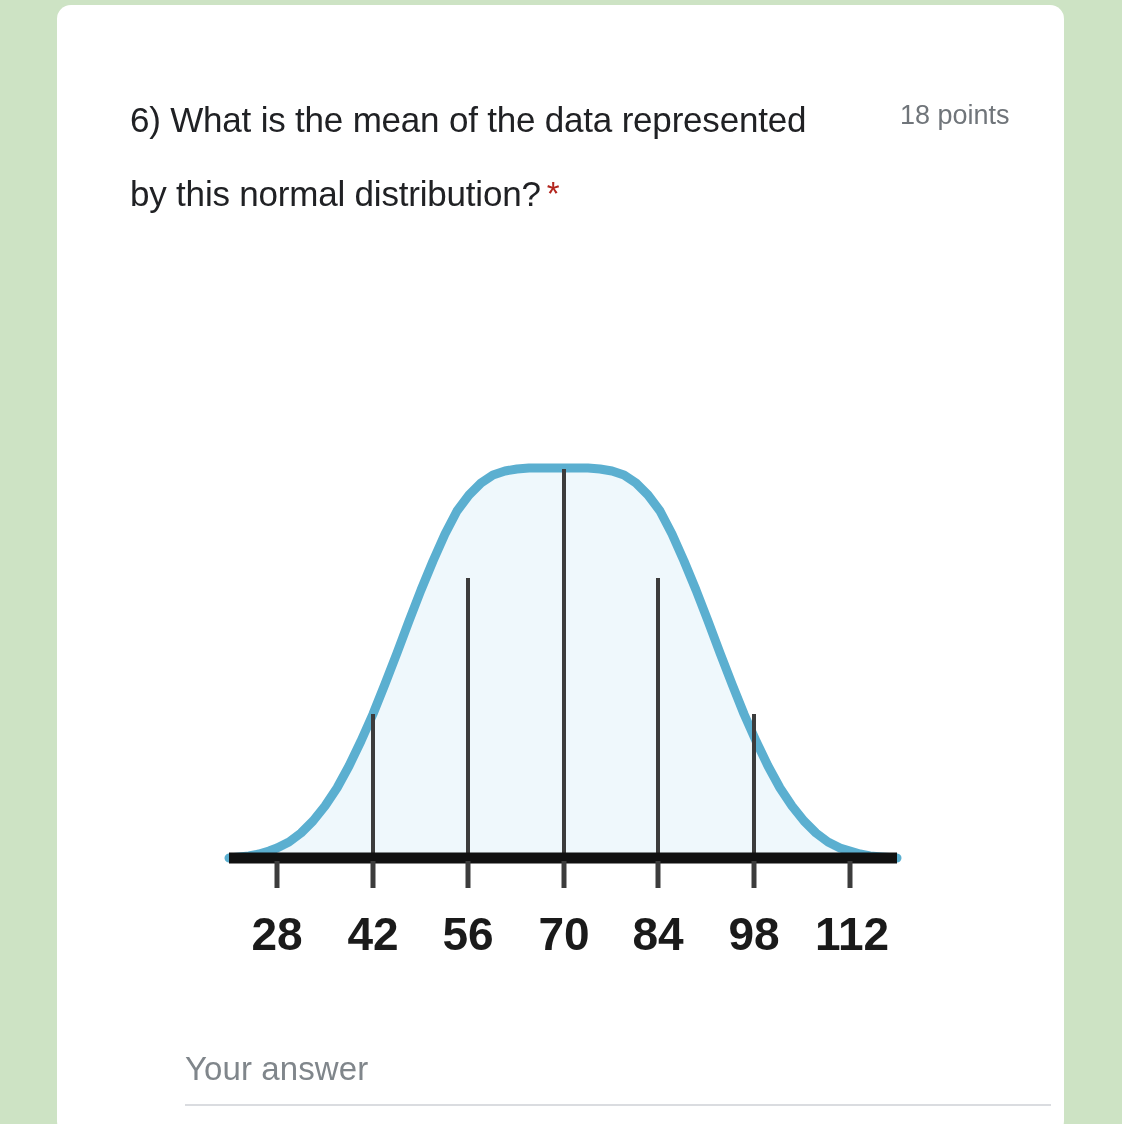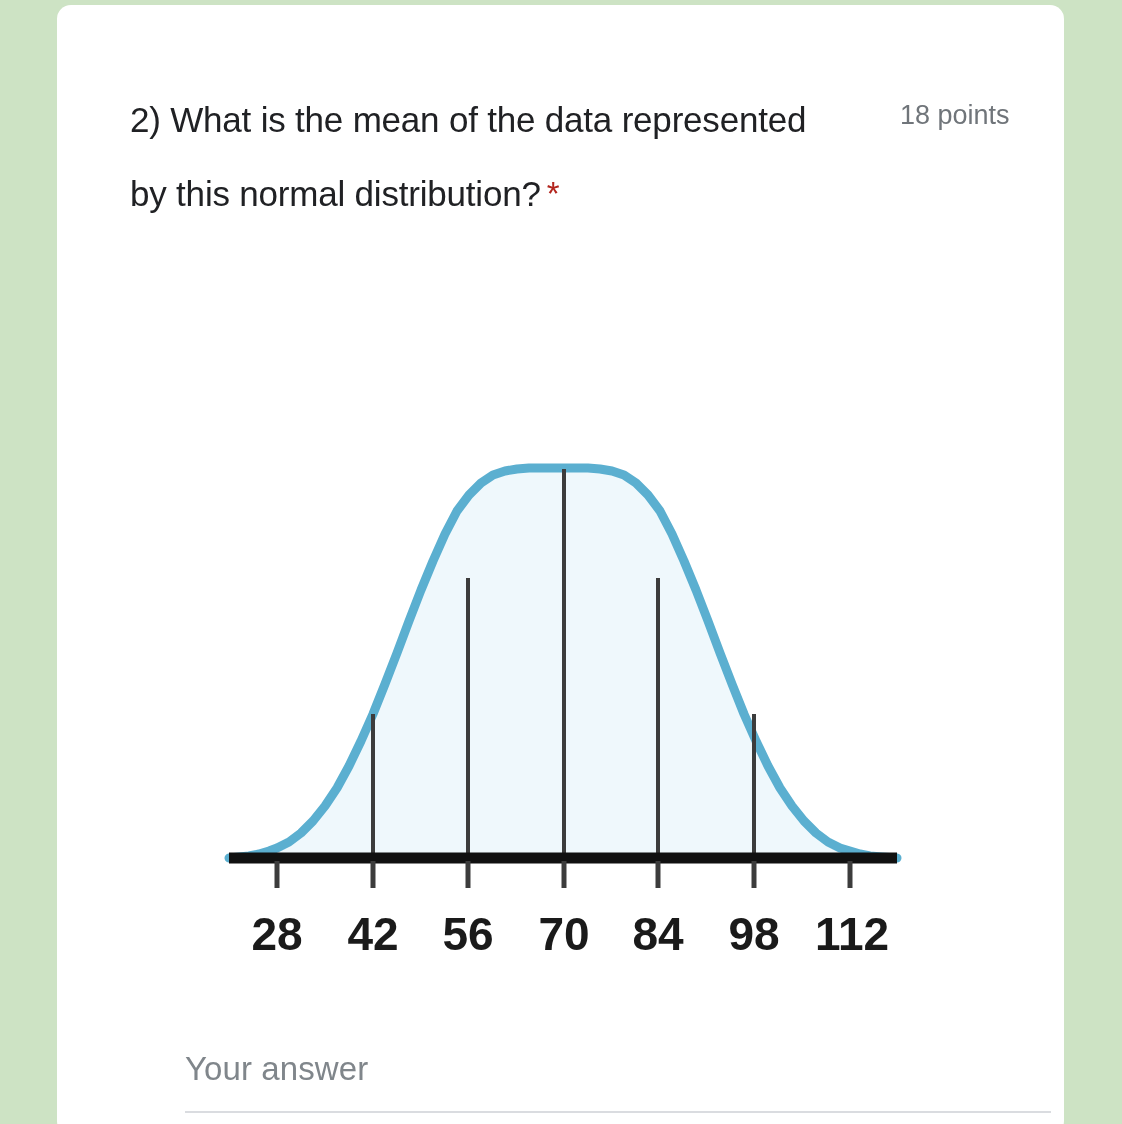--- a/index.html
+++ b/index.html
@@ -80,37 +80,37 @@
     left: 128px;
     top: 1042px;
     width: 866px;
   }
 
   #answer-placeholder {
     font-size: 33px;
     color: #80868b;
     line-height: 44px;
     display: block;
-    padding-bottom: 20px;
+    padding-bottom: 13px;
     letter-spacing: 0.1px;
   }
 
   #answer-underline {
     height: 2px;
     background: #dadce0;
     width: 866px;
   }
 </style>
 </head>
 <body>
 
 <div id="form-card">
 
   <div id="question-block">
-    <div id="question-title"><span>2) What is the mean of the data represented by this normal distribution?</span><span class="required-asterisk">*</span></div>
+    <div id="question-title"><span>6) What is the mean of the data represented by this normal distribution?</span><span class="required-asterisk">*</span></div>
     <div id="points-badge">18 points</div>
   </div>
 
   <div id="chart-figure">
     <svg id="chart-svg" width="1007" height="680" viewBox="0 0 1007 680">
 
       <path id="curve-fill" fill="#eff8fc" stroke="none" d="M 172 553
                L 182 552 L 192 551 L 202 549 L 212 546 L 220 543
                L 232 537 L 244 528 L 256 516 L 268 501 L 280 483
                L 292 461 L 304 436 L 316 409 L 328 379 L 340 348

